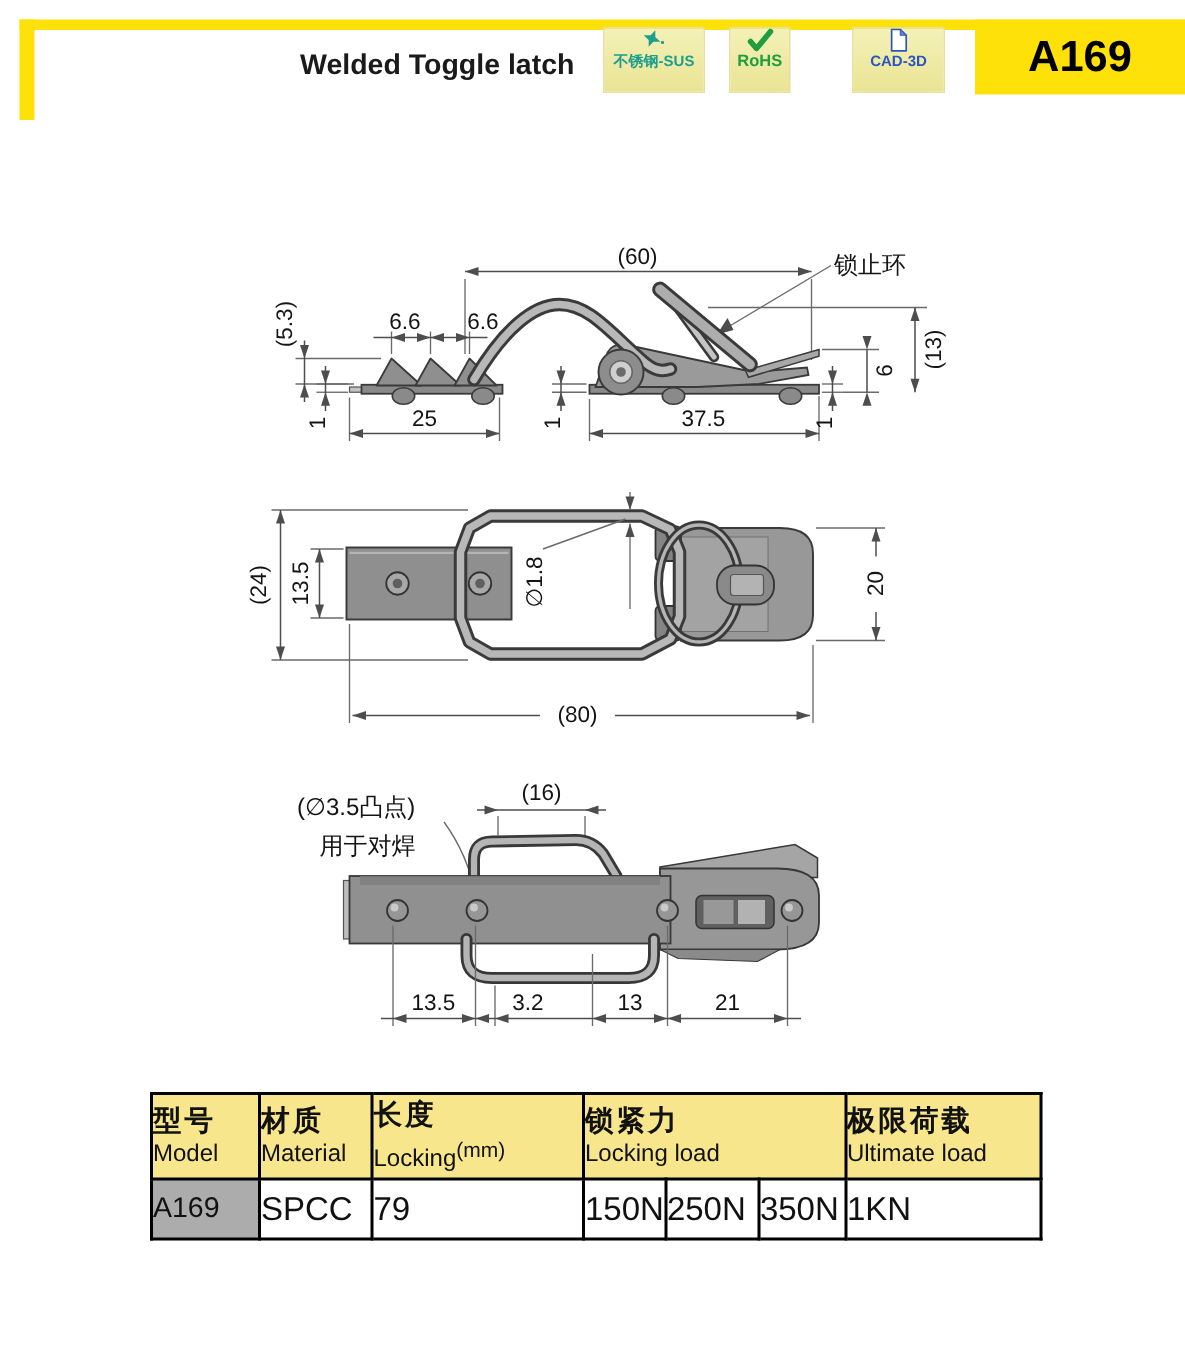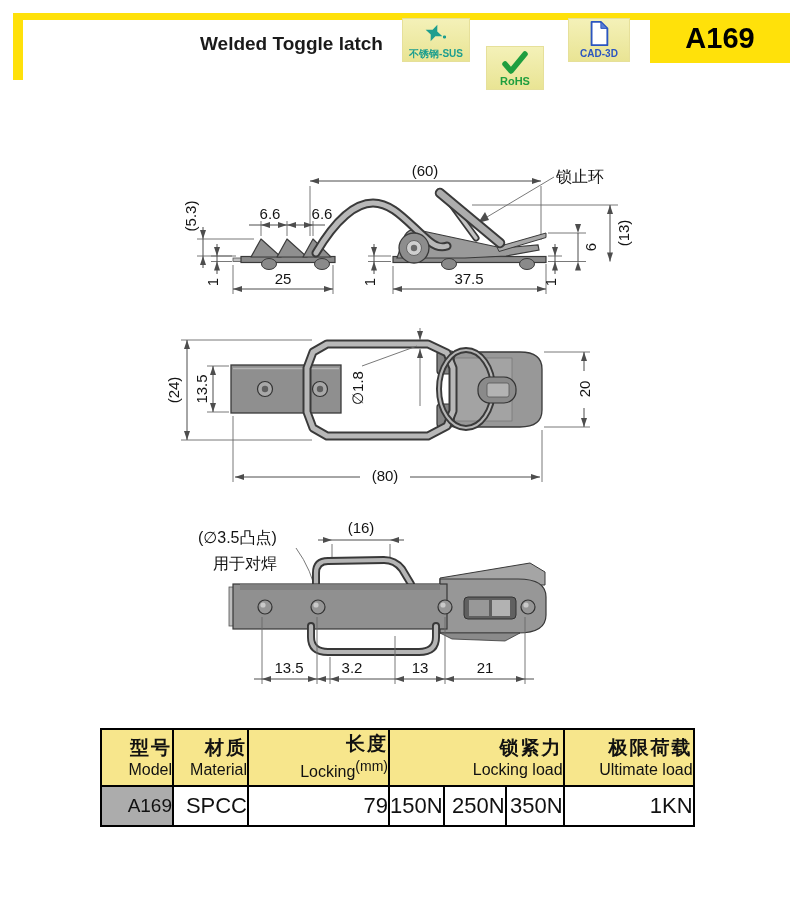--- a/index.html
+++ b/index.html
@@ -5,37 +5,37 @@
   html,body{margin:0;padding:0;background:#fff;}
   #page{position:relative;width:790px;height:902px;background:#fff;overflow:hidden;
         font-family:"Liberation Sans",sans-serif;color:#111;}
   
   .top-strip{position:absolute;left:13px;top:13px;width:777px;height:7px;}
   .left-bar{position:absolute;left:13px;top:13px;width:10px;height:67px;}
   .title-zh{position:absolute;left:38px;top:24px;font-size:32px;font-weight:bold;letter-spacing:3px;color:#000;}
   .title-en{position:absolute;left:200px;top:33px;font-size:19px;font-weight:600;color:#1a1a1a;}
   .badge{position:absolute;top:18px;height:44px;background:linear-gradient(#f4f1b8,#e9e494);
          border:1px solid #e6e09a;box-sizing:border-box;display:flex;flex-direction:column;
-         align-items:center;justify-content:flex-end;padding-bottom:2px;}
+         align-items:center;justify-content:flex-end;padding-bottom:14px;}
   .badge .blabel{font-weight:bold;line-height:11px;}
   .badge svg{display:block;margin-bottom:1px;}
   .model-box{position:absolute;left:650px;top:13px;width:140px;height:50px;
              display:flex;align-items:center;justify-content:center;
              font-size:29px;font-weight:bold;color:#000;}
   
   .drawing{position:absolute;}
   svg text{font-family:"Liberation Sans",sans-serif;fill:#141414;}
   .dim{font-size:15px;}
   .dimzh{font-size:16px;}
   .dline{stroke:#4d4d4d;stroke-width:1;}
   .eline{stroke:#6a6a6a;stroke-width:0.9;}
   .arr{fill:#4d4d4d;stroke:none;}
   
   .spec{position:absolute;left:100px;top:728px;border-collapse:collapse;table-layout:fixed;}
-  .spec td,.spec th{border:2px solid #000;text-align:right;vertical-align:middle;padding:0;}
+  .spec td,.spec th{border:2px solid #000;text-align:left;vertical-align:middle;padding:0;}
   .spec th{background:#F7E68C;font-weight:normal;}
   .spec .zh{font-size:19px;font-weight:bold;letter-spacing:2px;line-height:24px;}
   .spec .en{font-size:16px;font-weight:500;line-height:20px;}
   .spec .en sup{font-size:14px;}
   .spec td{font-size:22px;height:38px;}
   .spec td.model{background:#ACACAC;font-size:19px;}
 </style>
 </head>
 <body>
 
@@ -45,21 +45,21 @@
   <div class="left-bar" style="background:#FFE10A;"></div>
   <div class="title-en">Welded Toggle latch</div>
 
   <div class="badge" style="left:402px;width:68px;">
     <svg width="26" height="24" viewBox="0 0 26 24">
       <path d="M11,1 L13.5,7.5 L20,10 L13.5,12.5 L11,19 L8.5,12.5 L2,10 L8.5,7.5 Z" fill="#1D9E8F" transform="rotate(22 11 10)"></path>
       <path d="M20,14 h3 M21.5,12.5 v3" stroke="#1D9E8F" stroke-width="2"></path>
     </svg>
     <span class="blabel" style="color:#1D9E8F;font-size:10px;">不锈钢-SUS</span>
   </div>
-  <div class="badge" style="left:486px;width:58px;margin-top:28px;">
+  <div class="badge" style="left:486px;width:41px;">
     <svg width="26" height="24" viewBox="0 0 26 24">
       <path d="M3,13 L9,20 L23,3" fill="none" stroke="#1F9E3F" stroke-width="5.5" stroke-linecap="round" stroke-linejoin="round"></path>
     </svg>
     <span class="blabel" style="color:#1F9E3F;font-size:11px;">RoHS</span>
   </div>
   <div class="badge" style="left:568px;width:62px;">
     <svg width="26" height="26" viewBox="0 0 26 28">
       <path d="M5,1 H15 L22,8 V26 H5 Z" fill="#ffffff" stroke="#2B55C0" stroke-width="2" stroke-linejoin="round"></path>
       <path d="M15,1 V8 H22 Z" fill="#5A7FD6" stroke="#2B55C0" stroke-width="1"></path>
     </svg>

